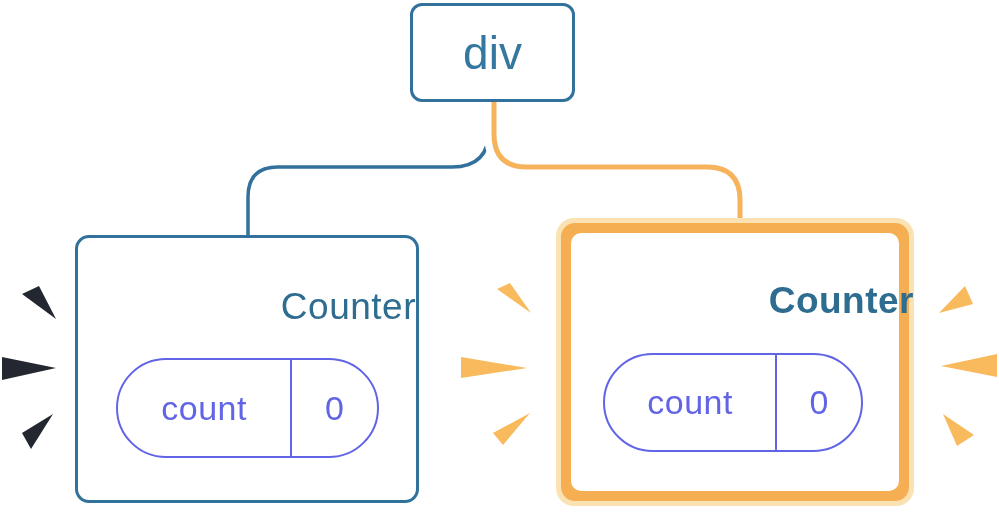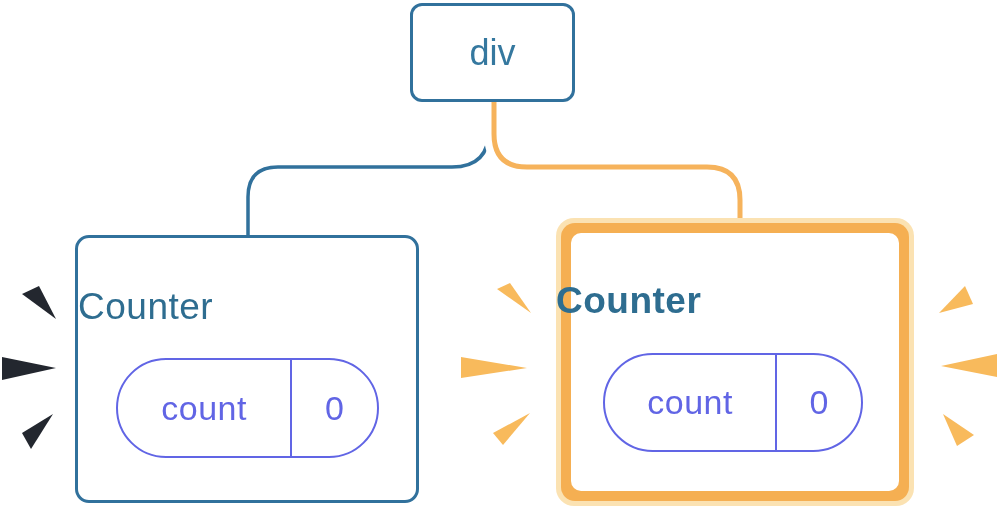--- a/index.html
+++ b/index.html
@@ -10,37 +10,37 @@
   }
   html,body{margin:0;padding:0;}
   body{background:var(--c-page-bg);font-family:"Liberation Sans",sans-serif;}
   .stage{position:relative;width:999px;height:515px;overflow:hidden;background:var(--c-page-bg);}
   .layer{position:absolute;left:0;top:0;}
 
   .node-div{
     position:absolute;left:410px;top:3px;width:165px;height:99px;
     background:var(--c-card-bg);border:3px solid var(--c-blue);border-radius:12px;
     display:flex;align-items:center;justify-content:center;box-sizing:border-box;
-    font-size:36px;color:var(--c-div-text);
+    font-size:46px;color:var(--c-div-text);
   }
 
   .card{position:absolute;box-sizing:border-box;background:var(--c-card-bg);}
   .card-left{
     left:75px;top:235px;width:344px;height:268px;
     border:3px solid var(--c-blue);border-radius:14px;
   }
   .card-right{
     left:556px;top:218px;width:358px;height:288px;
     background:var(--c-cream-ring);border-radius:18px;
   }
   .card-right .ring{position:absolute;inset:5px;background:var(--c-orange-ring);border-radius:14px;}
   .card-right .inner{position:absolute;inset:15px;background:var(--c-card-bg);border-radius:10px;}
 
   .card-title{
-    position:absolute;left:0;right:0;text-align:left;
+    position:absolute;left:0;right:0;text-align:right;
     font-size:37px;line-height:1;color:var(--c-blue-text);letter-spacing:.5px;
   }
   .card-left .card-title{top:50px;font-weight:400;}
   .card-right .card-title{top:64px;font-weight:700;}
 
   .pill{
     position:absolute;display:flex;align-items:stretch;box-sizing:border-box;
     border:2px solid var(--c-purple);border-radius:60px;overflow:hidden;background:transparent;
   }
   .card-left .pill{left:38px;top:120px;width:263px;height:100px;}

